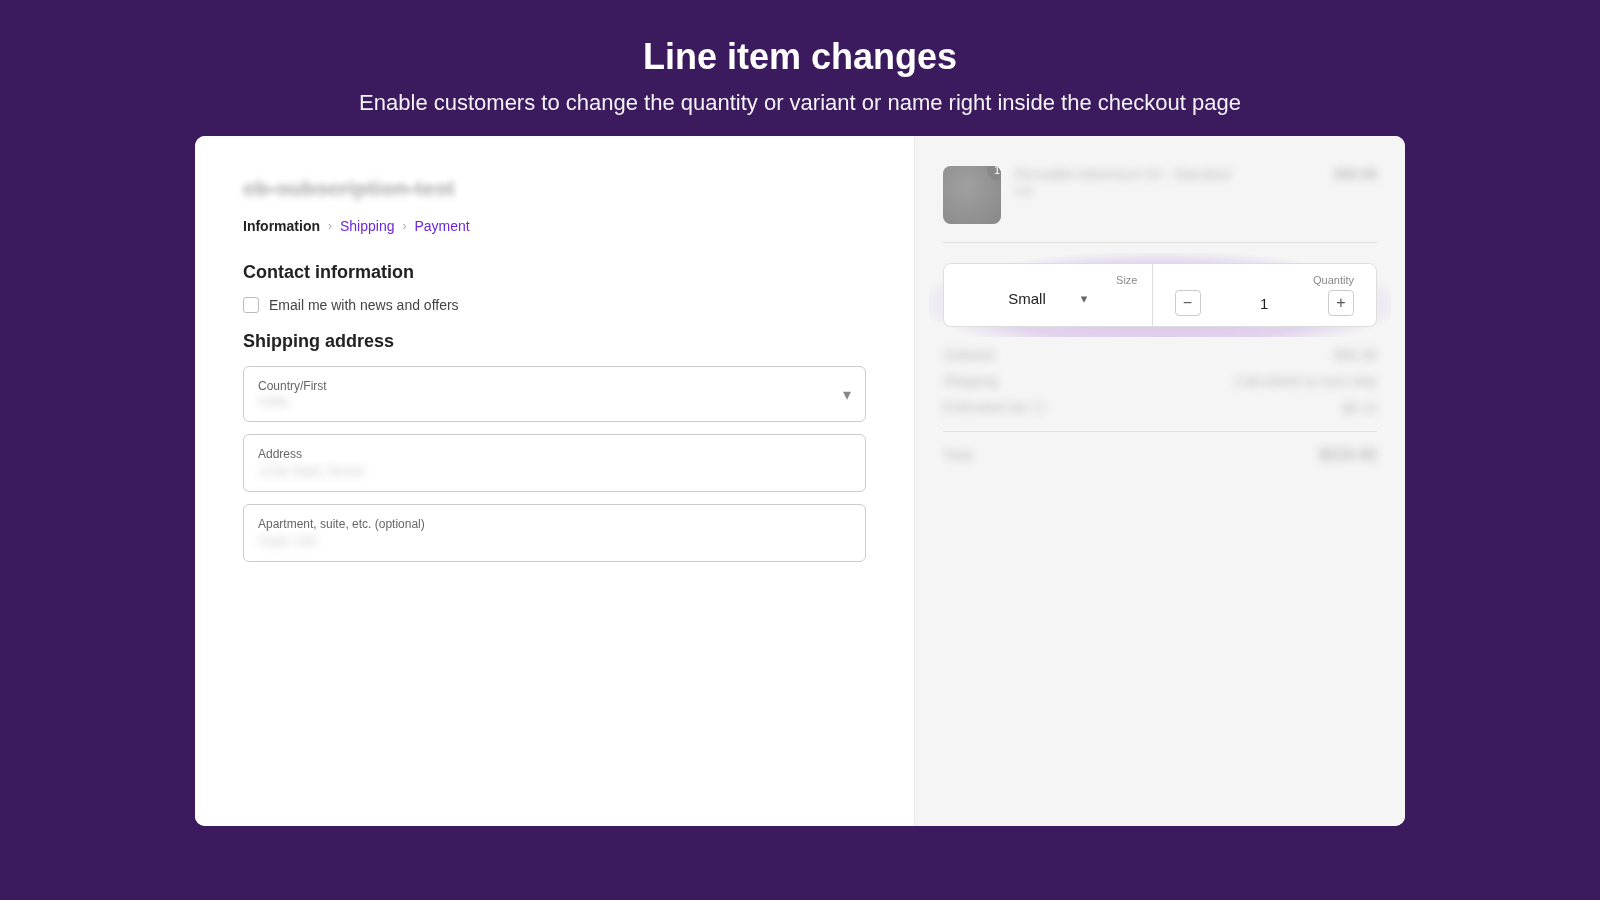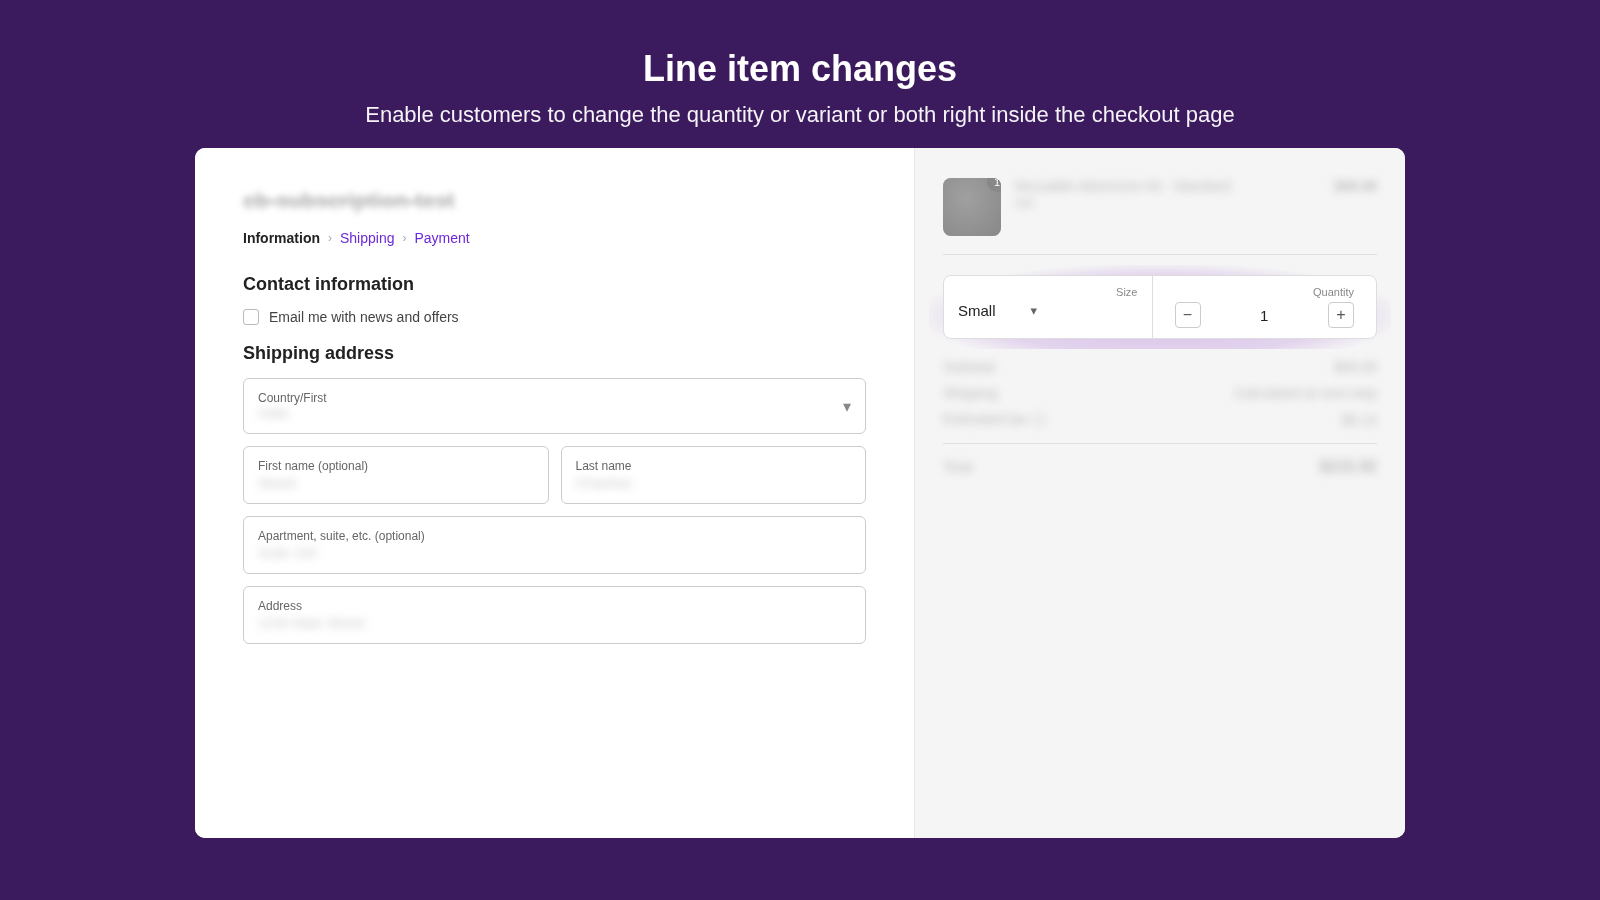--- a/index.html
+++ b/index.html
@@ -7,21 +7,21 @@
     body {
       background-color: #3b1a5e;
       font-family: -apple-system, BlinkMacSystemFont, 'Segoe UI', Helvetica, Arial, sans-serif;
       min-height: 900px;
       width: 1600px;
       overflow: hidden;
     }
 
     .page-header {
       text-align: center;
-      padding: 48px 20px 20px;
+      padding: 36px 20px 20px;
       color: #fff;
     }
 
     .page-title {
       font-size: 36px;
       font-weight: 800;
       color: #fff;
       margin-bottom: 12px;
     }
 
@@ -308,21 +308,21 @@
     .control-label {
       font-size: 11px;
       color: #888;
       margin-bottom: 4px;
       text-align: right;
     }
 
     .size-select-row {
       display: flex;
       align-items: center;
-      justify-content: flex-start;
+      justify-content: center;
       gap: 35px;
     }
 
     .size-value {
       font-size: 15px;
       font-weight: 500;
       color: #222;
     }
 
     .size-arrow {
@@ -406,21 +406,21 @@
       font-weight: 600;
       color: #bbb;
       filter: blur(4px);
     }
   </style>
 </head>
 <body>
 
 <div class="page-header">
   <h1 class="page-title">Line item changes</h1>
-  <p class="page-subtitle">Enable customers to change the quantity or variant or both right inside the checkout page</p>
+  <p class="page-subtitle">Enable customers to change the quantity or variant or name right inside the checkout page</p>
 </div>
 
 <div class="checkout-window">
 
   <div class="left-panel">
     <div class="store-name">cb-subscription-test</div>
 
     <div class="breadcrumb">
       <span class="breadcrumb-item active">Information</span>
       <span class="breadcrumb-sep">›</span>
@@ -441,39 +441,29 @@
       <div class="section-title">Shipping address</div>
 
       <div class="select-field">
         <div class="field-content">
           <label>Country/First</label>
           <div class="field-value">India</div>
         </div>
         <span class="select-arrow">▾</span>
       </div>
 
-      <div class="two-col">
-        <div class="field-simple">
-          <label>First name (optional)</label>
-          <div class="field-value">Akash</div>
-        </div>
-        <div class="field-simple">
-          <label>Last name</label>
-          <div class="field-value">Chauhan</div>
-        </div>
+
+      <div class="form-field">
+        <label>Address</label>
+        <div class="field-value">1234 Main Street</div>
       </div>
 
       <div class="form-field">
         <label>Apartment, suite, etc. (optional)</label>
         <div class="field-value">Suite 100</div>
-      </div>
-
-      <div class="form-field">
-        <label>Address</label>
-        <div class="field-value">1234 Main Street</div>
       </div>
     </div>
   </div>
 
   <div class="right-panel">
 
     <div class="product-row">
       <div class="product-thumbnail">
         <div class="product-badge">1</div>
       </div>

